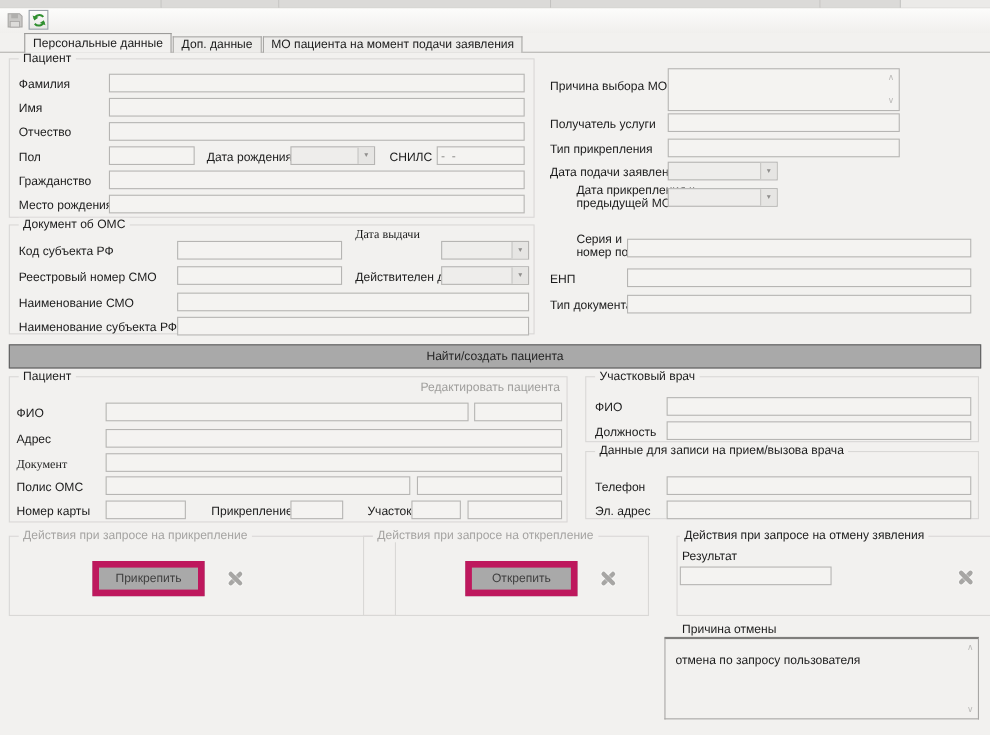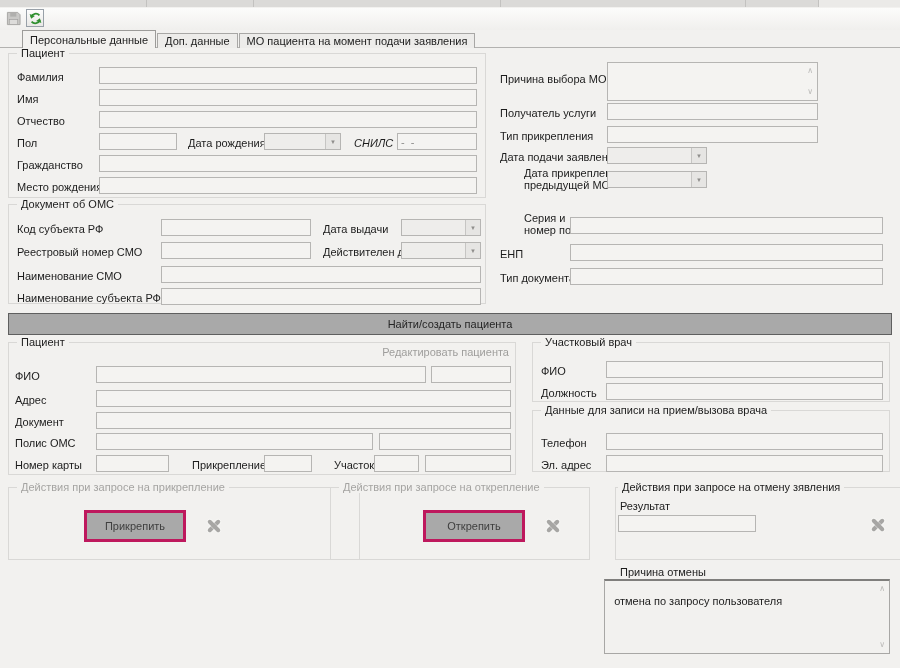--- a/index.html
+++ b/index.html
@@ -23,21 +23,21 @@
     border-left:1px solid #c6c5c3; color:#8f8e8c; font-size:6px;
     display:flex; align-items:center; justify-content:center;
   }
   .grp { position:absolute; border:1px solid #d9d8d6; }
   .grp-title {
     position:absolute; top:-7px; left:8px; background:#f2f1ef; padding:0 4px;
     font-size:11px; white-space:nowrap; line-height:12px;
   }
   .grp-title.dis { color:#a5a4a2; }
   .btn-gray {
-    position:absolute; background:#a9a9a9; border:3px solid #be185d; color:#3f3f3f;
+    position:absolute; background:#a9a9a9; border:6px solid #be185d; color:#3f3f3f;
     font-size:11px; display:flex; align-items:center; justify-content:center; cursor:default;
   }
   .bigbtn {
     position:absolute; background:#a9a9a9; border:1px solid #5f5f5f; color:#262626;
     font-size:11px; display:flex; align-items:center; justify-content:center; cursor:default;
   }
   .xicon { position:absolute; width:16px; height:16px; }
   .xicon::before, .xicon::after {
     content:""; position:absolute; left:6px; top:0; width:4px; height:16px;
     border-radius:2px; background:#a7a6a4; box-shadow:0 0 0 1px rgba(255,255,255,0.35);
@@ -121,21 +121,21 @@
   <div class="lbl" style="left:8px; top:39px;">Имя</div>
   <input class="inp" style="left: 90px; top: 35px; width: 378px;">
   <div class="lbl" style="left:8px; top:61px;">Отчество</div>
   <input class="inp" style="left: 90px; top: 57px; width: 378px;">
   <div class="lbl" style="left:8px; top:83px;">Пол</div>
   <input class="inp" style="left: 90px; top: 79px; width: 78px;">
   <div class="lbl" style="left:179px; top:83px;">Дата рождения</div>
   <div class="combo" style="left:255px; top:79px; width:77px;">
     <span class="arr">▼</span>
   </div>
-  <div class="lbl" style="left:345px; top:83px;font-style:italic;">СНИЛС</div>
+  <div class="lbl" style="left:345px; top:83px;">СНИЛС</div>
   <input class="inp" style="left: 388px; top: 79px; width: 80px;" value="-  -">
   <div class="lbl" style="left:8px; top:105px;">Гражданство</div>
   <input class="inp" style="left: 90px; top: 101px; width: 378px;">
   <div class="lbl" style="left:8px; top:127px;">Место рождения</div>
   <input class="inp" style="left: 90px; top: 123px; width: 378px;">
 </div>
 
 <div class="lbl" style="left:500px; top:73px;">Причина выбора МО</div>
 <div class="tarea" style="left:607px; top:62px; width:211px; height:39px;">
   <span class="scroll-arr" style="right:4px; top:4px;">∧</span>
@@ -151,21 +151,21 @@
 </div>
 <div class="lbl wrap" style="left:500px; top:167px; width:112px;">Дата прикрепления к предыдущей МО</div>
 <div class="combo" style="left:607px; top:171px; width:100px;">
   <span class="arr">▼</span>
 </div>
 
 <div class="grp" style="left:8px; top:204px; width:478px; height:100px;">
   <div class="grp-title">Документ об ОМС</div>
   <div class="lbl" style="left:8px; top:18px;">Код субъекта РФ</div>
   <input class="inp" style="left: 152px; top: 14px; width: 150px;">
-  <div class="lbl" style="left:314px; top:18px;">Дата выдачи</div>
+  <div class="lbl" style="left:314px; top:2px;font-family:Liberation Serif, serif;">Дата выдачи</div>
   <div class="combo" style="left:392px; top:14px; width:80px;">
     <span class="arr">▼</span>
   </div>
   <div class="lbl" style="left:8px; top:41px;">Реестровый номер СМО</div>
   <input class="inp" style="left: 152px; top: 37px; width: 150px;">
   <div class="lbl" style="left:314px; top:41px;">Действителен до</div>
   <div class="combo" style="left:392px; top:37px; width:80px;">
     <span class="arr">▼</span>
   </div>
   <div class="lbl" style="left:8px; top:65px;">Наименование СМО</div>
@@ -184,21 +184,21 @@
 <div class="bigbtn" style="left:8px; top:313px; width:884px; height:22px;">Найти/создать пациента</div>
 
 <div class="grp" style="left:8px; top:342px; width:508px; height:133px;">
   <div class="grp-title">Пациент</div>
   <div class="editlink" style="right:6px; top:3px;">Редактировать пациента</div>
   <div class="lbl" style="left:6px; top:27px;">ФИО</div>
   <input class="inp" style="left: 87px; top: 23px; width: 330px;">
   <input class="inp" style="left: 422px; top: 23px; width: 80px;">
   <div class="lbl" style="left:6px; top:51px;">Адрес</div>
   <input class="inp" style="left: 87px; top: 47px; width: 415px;">
-  <div class="lbl" style="left:6px; top:73px;">Документ</div>
+  <div class="lbl" style="left:6px; top:73px;font-family:Liberation Serif, serif;">Документ</div>
   <input class="inp" style="left: 87px; top: 69px; width: 415px;">
   <div class="lbl" style="left:6px; top:94px;">Полис ОМС</div>
   <input class="inp" style="left: 87px; top: 90px; width: 277px;">
   <input class="inp" style="left: 370px; top: 90px; width: 132px;">
   <div class="lbl" style="left:6px; top:116px;">Номер карты</div>
   <input class="inp" style="left: 87px; top: 112px; width: 73px;">
   <div class="lbl" style="left:183px; top:116px;">Прикрепление</div>
   <input class="inp" style="left: 255px; top: 112px; width: 48px;">
   <div class="lbl" style="left:325px; top:116px;">Участок</div>
   <input class="inp" style="left: 365px; top: 112px; width: 45px;">

